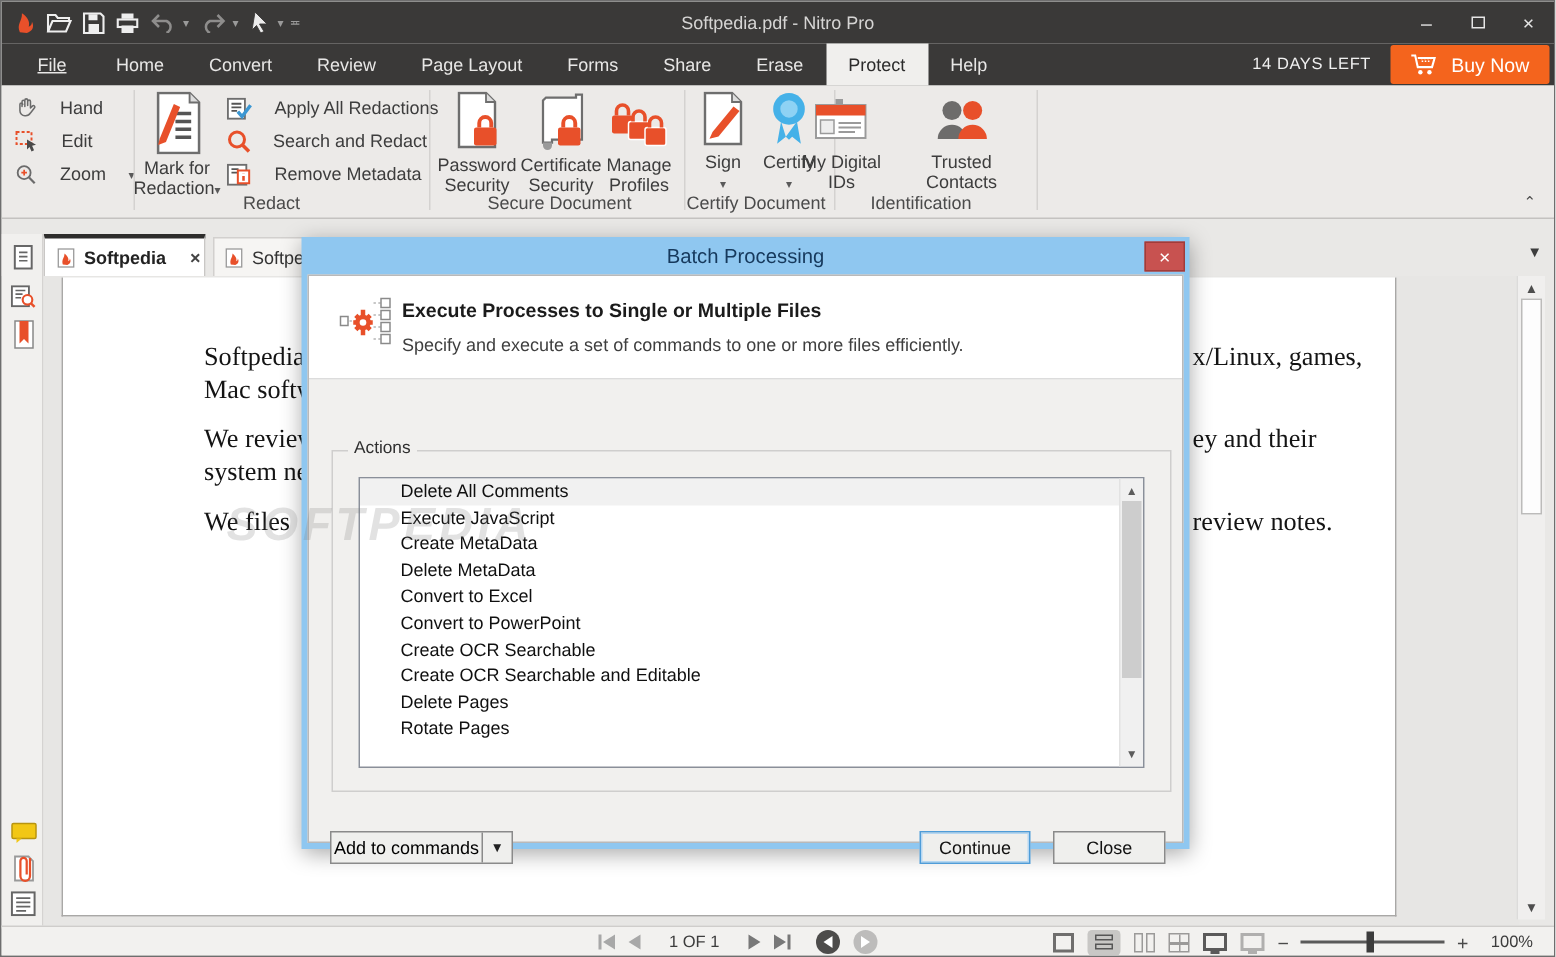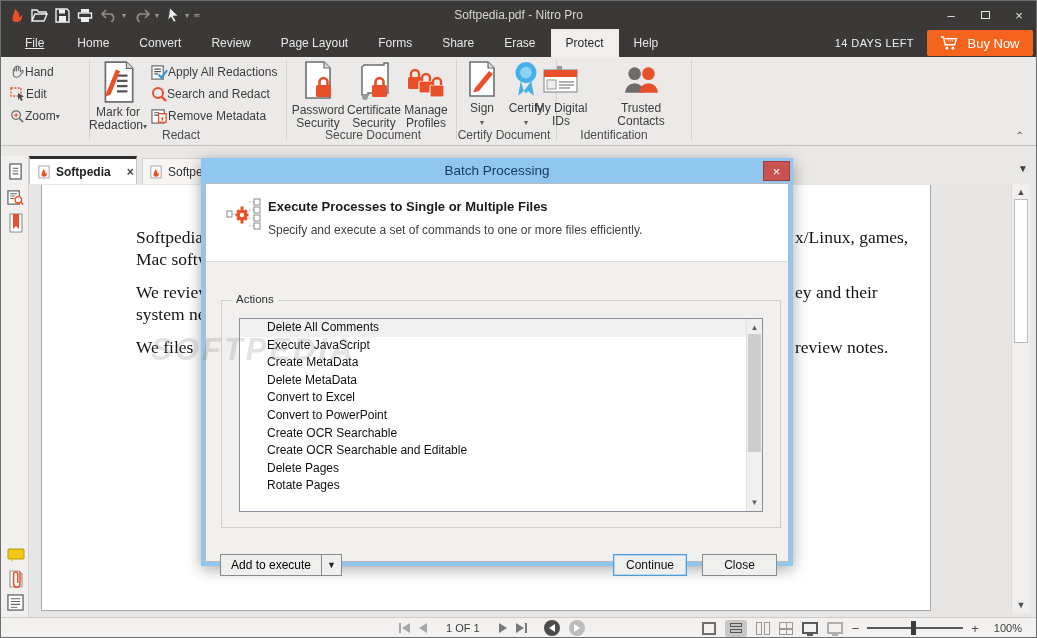--- a/index.html
+++ b/index.html
@@ -20,21 +20,21 @@
   .menubar { position:absolute; left:0; top:28px; width:100%; height:28px; background:#3a3938; display:flex; align-items:stretch; }
   .mtab { padding:0 15px; display:flex; align-items:center; color:#e8e7e6; font-size:12px; cursor:default; }
   .mtab.first { padding:0 18px 0 24px;text-decoration:underline; }
   .mtab.active { background:#f0efed; color:#2b2b2b; }
   .trial { position:absolute; right:122px; top:0; height:28px; display:flex; align-items:center; color:#f0f0f0; font-size:11px; letter-spacing:.4px; }
   .buynow { position:absolute; right:3px; top:1px; width:106px; height:26px; background:#f4641d; color:#fff; font-size:13px; display:flex; align-items:center; justify-content:center; gap:8px; border-radius:2px; }
 
   
   .ribbon { position:absolute; left:0; top:56px; width:100%; height:89px; background:#eceae8; border-bottom:1px solid #c4c2c0; font-size:12px; color:#3d3d3d; }
   .rsep { position:absolute; top:3px; width:1px; height:80px; background:#d4d2d0; }
-  .rs { position:absolute; height:20px; display:flex; align-items:center; gap:0; white-space:nowrap; }
+  .rs { position:absolute; height:20px; display:flex; align-items:center; gap:15px; white-space:nowrap; }
   .rb { position:absolute; text-align:center; line-height:13px; }
   .rb .bicon { display:flex; justify-content:center; margin-bottom:3px; }
   .glabel { position:absolute; text-align:center; color:#4b4b4b; font-size:12px; }
   .chvdn { font-size:8px; color:#5a5a5a; }
   .ribbon-collapse { position:absolute; right:12px; bottom:4px; color:#4a4a4a; font-size:10px; }
 
   
   .tabstrip { position:absolute; left:0; top:145px; width:100%; height:38px; background:#e9e8e6; }
   .doctab { position:absolute; display:flex; align-items:center; gap:6px; font-size:12px; }
   .doctab.active { left:28px; top:10px; width:108px; height:28px; background:#fff; border:1px solid #c9c7c5; border-top:3px solid #2e2d2c; border-bottom:none; font-weight:bold; color:#222; padding-left:8px; }
@@ -53,21 +53,21 @@
   
   .vscroll { position:absolute; right:6px; top:183px; width:19px; height:429px; background:#f0efee; border-left:1px solid #dcdbda; }
   .vscroll .arr { position:absolute; left:0; width:100%; text-align:center; color:#4d4d4d; font-size:9px; }
   .vthumb { position:absolute; left:2px; top:15px; width:14px; height:144px; background:#fdfdfd; border:1px solid #bcbbba; }
 
   
   .dialog { position:absolute; left:200px; top:157px; width:592px; height:408px; background:#8fc7f0; z-index:10; box-shadow:0 3px 14px rgba(0,0,0,.35); }
   .dlg-title { position:absolute; left:0; top:0; width:100%; height:25px; text-align:center; line-height:26px; color:#16395c; font-size:13.5px; }
   .dlg-close { position:absolute; right:3px; top:3px; width:27px; height:20px; background:#c85250; border:1px solid #a03c3a; color:#fff; font-size:13px; display:flex; align-items:center; justify-content:center; }
   .dlg-body { position:absolute; left:4px; top:25px; right:4px; bottom:4px; background:#f1f0ee; border:1px solid #b9b9b9; }
-  .dlg-header { position:absolute; left:0; top:0; width:100%; height:78px; background:#fff; border-bottom:1px solid #dcdcdc; }
+  .dlg-header { position:absolute; left:0; top:0; width:100%; height:69px; background:#fff; border-bottom:1px solid #dcdcdc; }
   .hdr-title { position:absolute; left:62px; top:15px; font-size:13px; font-weight:bold; color:#1b1b1b; }
   .hdr-sub { position:absolute; left:62px; top:39px; font-size:12px; color:#3f3f3f; }
   .fieldset { position:absolute; left:15px; top:116px; width:560px; height:228px; border:1px solid #cfcecd; }
   .legend { position:absolute; left:10px; top:-8px; background:#f1f0ee; padding:0 4px; font-size:11.5px; color:#2f2f2f; }
   .listbox { position:absolute; left:17px; top:17px; width:524px; height:194px; background:#fff; border:1px solid #8a8f99; overflow:hidden; }
   .lrow { height:17.6px; line-height:17.6px; font-size:12px; color:#101010; padding-left:27px; white-space:nowrap; }
   .lrow.sel { background:#f1f1f1; }
   .lscroll { position:absolute; right:0; top:0; width:16px; height:192px; background:#f0f0f0; border-left:1px solid #e2e2e2; }
   .lscroll .arr { position:absolute; left:0; width:100%; text-align:center; color:#5c5c5c; font-size:8px; }
   .lthumb { position:absolute; left:1px; top:15px; width:13px; height:118px; background:#cdcdcd; }
@@ -498,21 +498,21 @@
           <div class="lrow">Rotate Pages</div>
           <div class="lscroll">
             <div class="arr" style="top:4px">▲</div>
             <div class="lthumb"></div>
             <div class="arr" style="bottom:4px">▼</div>
           </div>
         </div>
       </div>
 
       <div class="splitbtn">
-        <span class="main">Add to execute</span>
+        <span class="main">Add to commands</span>
         <span class="dd">▼</span>
       </div>
       <div class="btn focus" style="left:407px;top:370px;width:74px">Continue</div>
       <div class="btn" style="left:496px;top:370px;width:75px">Close</div>
     </div>
   </div>
 
   <div class="watermark">SOFTPEDIA</div>
 
   <div class="statusbar">

